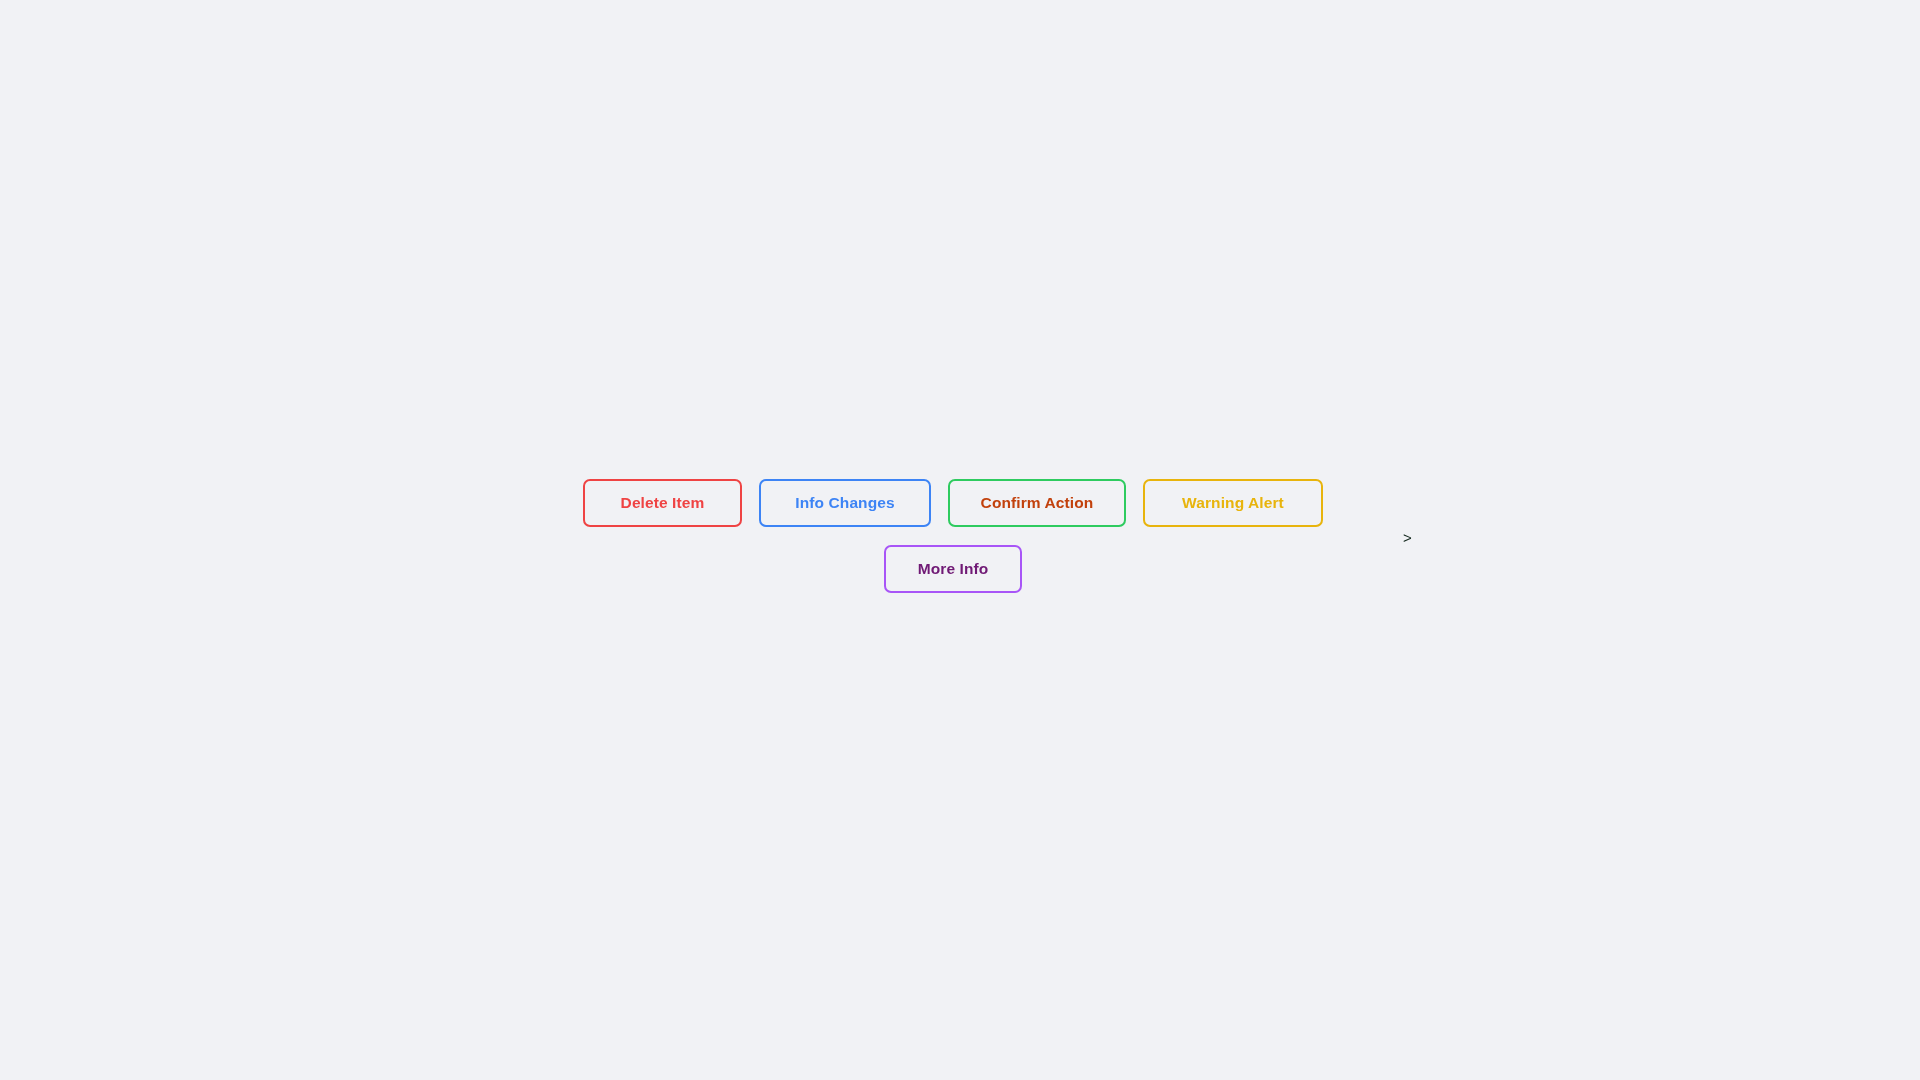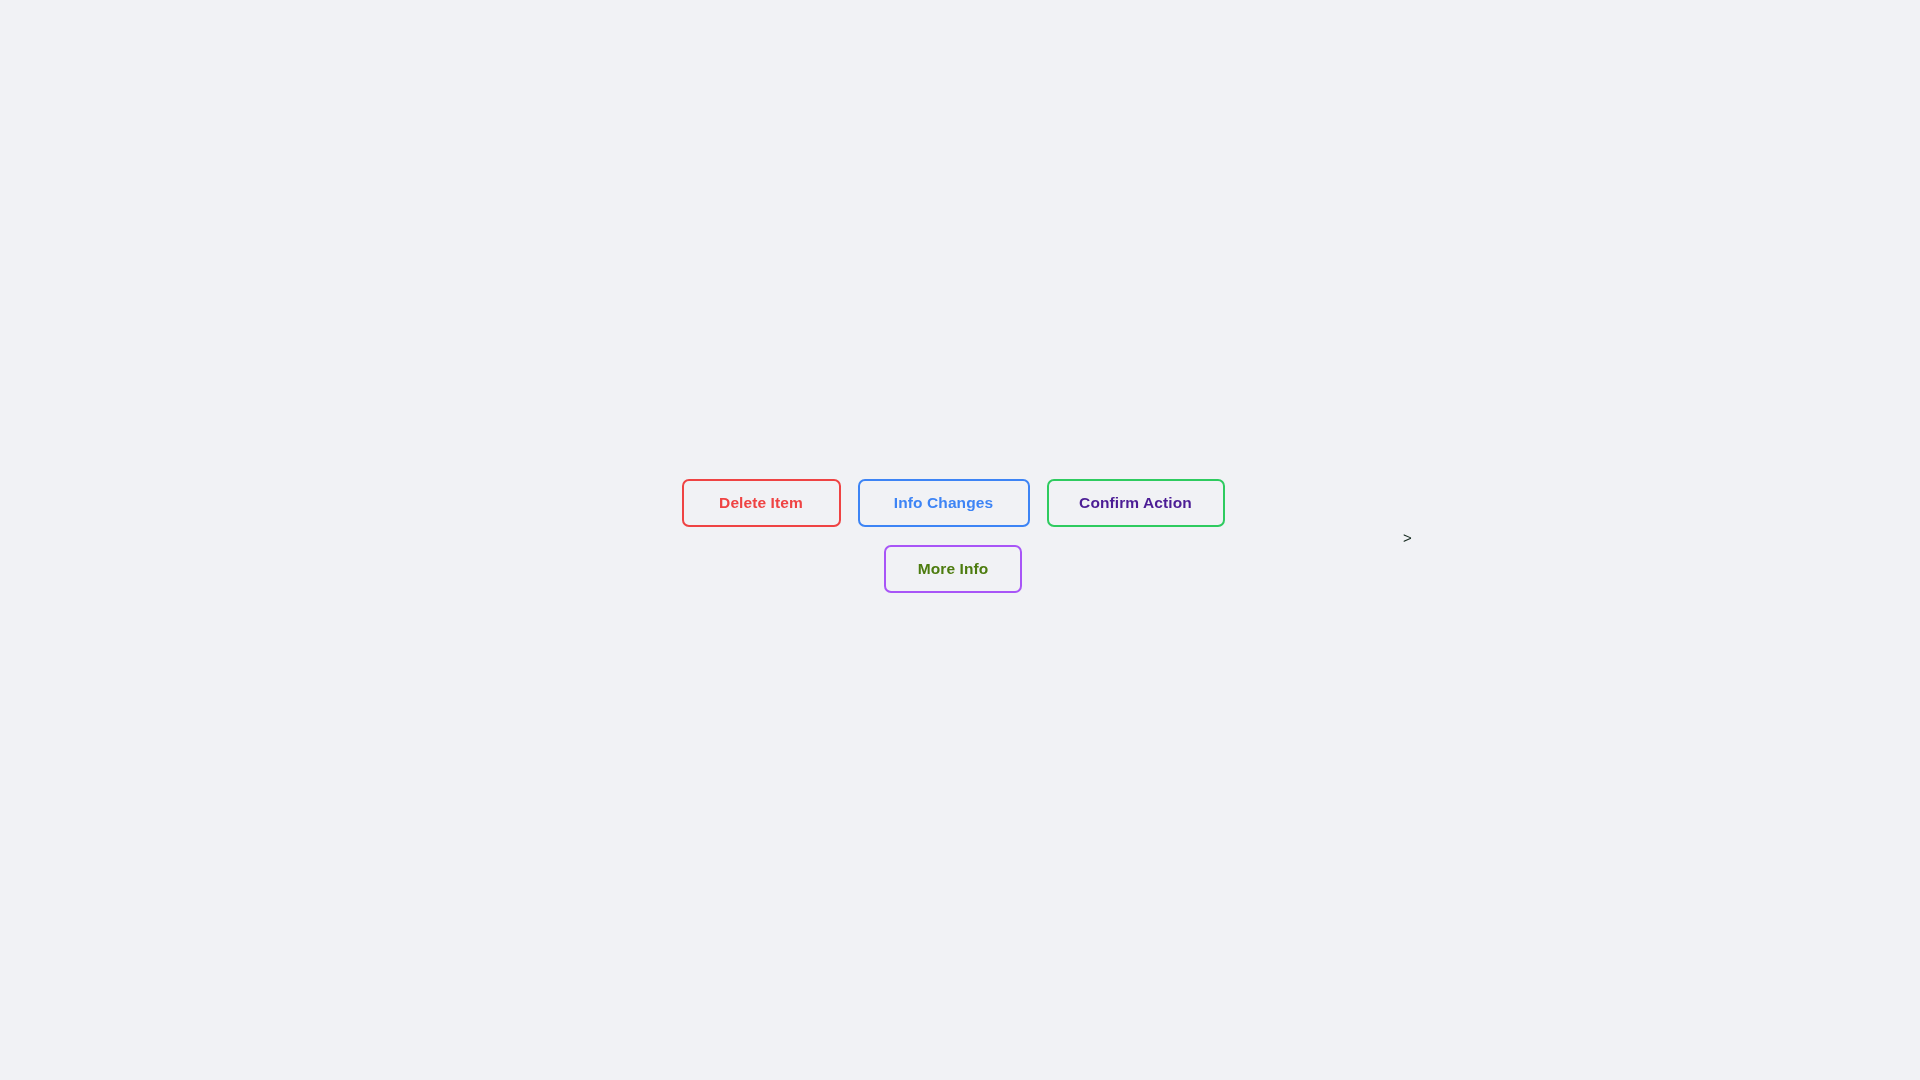--- a/index.html
+++ b/index.html
@@ -91,25 +91,26 @@
 
 <div id="stage">
 
   <div class="button-cluster">
 
     <div class="btn-row">
       <button class="btn btn-danger" style="border-color: rgb(239, 67, 67); color: rgb(239, 67, 67);">Delete Item</button>
 
       <button class="btn btn-primary" style="border-color: rgb(61, 132, 245); color: rgb(61, 132, 245);">Info Changes</button>
 
-      <button class="btn btn-success" style="border-color: rgb(46, 203, 95); color: #4c1d95;">Confirm Action</button>
+      <button class="btn btn-success" style="border-color: rgb(46, 203, 95); color: #c2410c;">Confirm Action</button>
 
+      <button class="btn btn-warning" style="border-color: rgb(232, 180, 12); color: rgb(232, 180, 12);">Warning Alert</button>
     </div>
 
     <div class="btn-row">
-      <button class="btn btn-info" style="border-color: rgb(168, 85, 247); color: #4d7c0f;">More Info</button>
+      <button class="btn btn-info" style="border-color: rgb(168, 85, 247); color: #701a75;">More Info</button>
     </div>
 
   </div>
 
   <span class="caret-glyph">&gt;</span>
 
 </div>
 
 </body></html>

